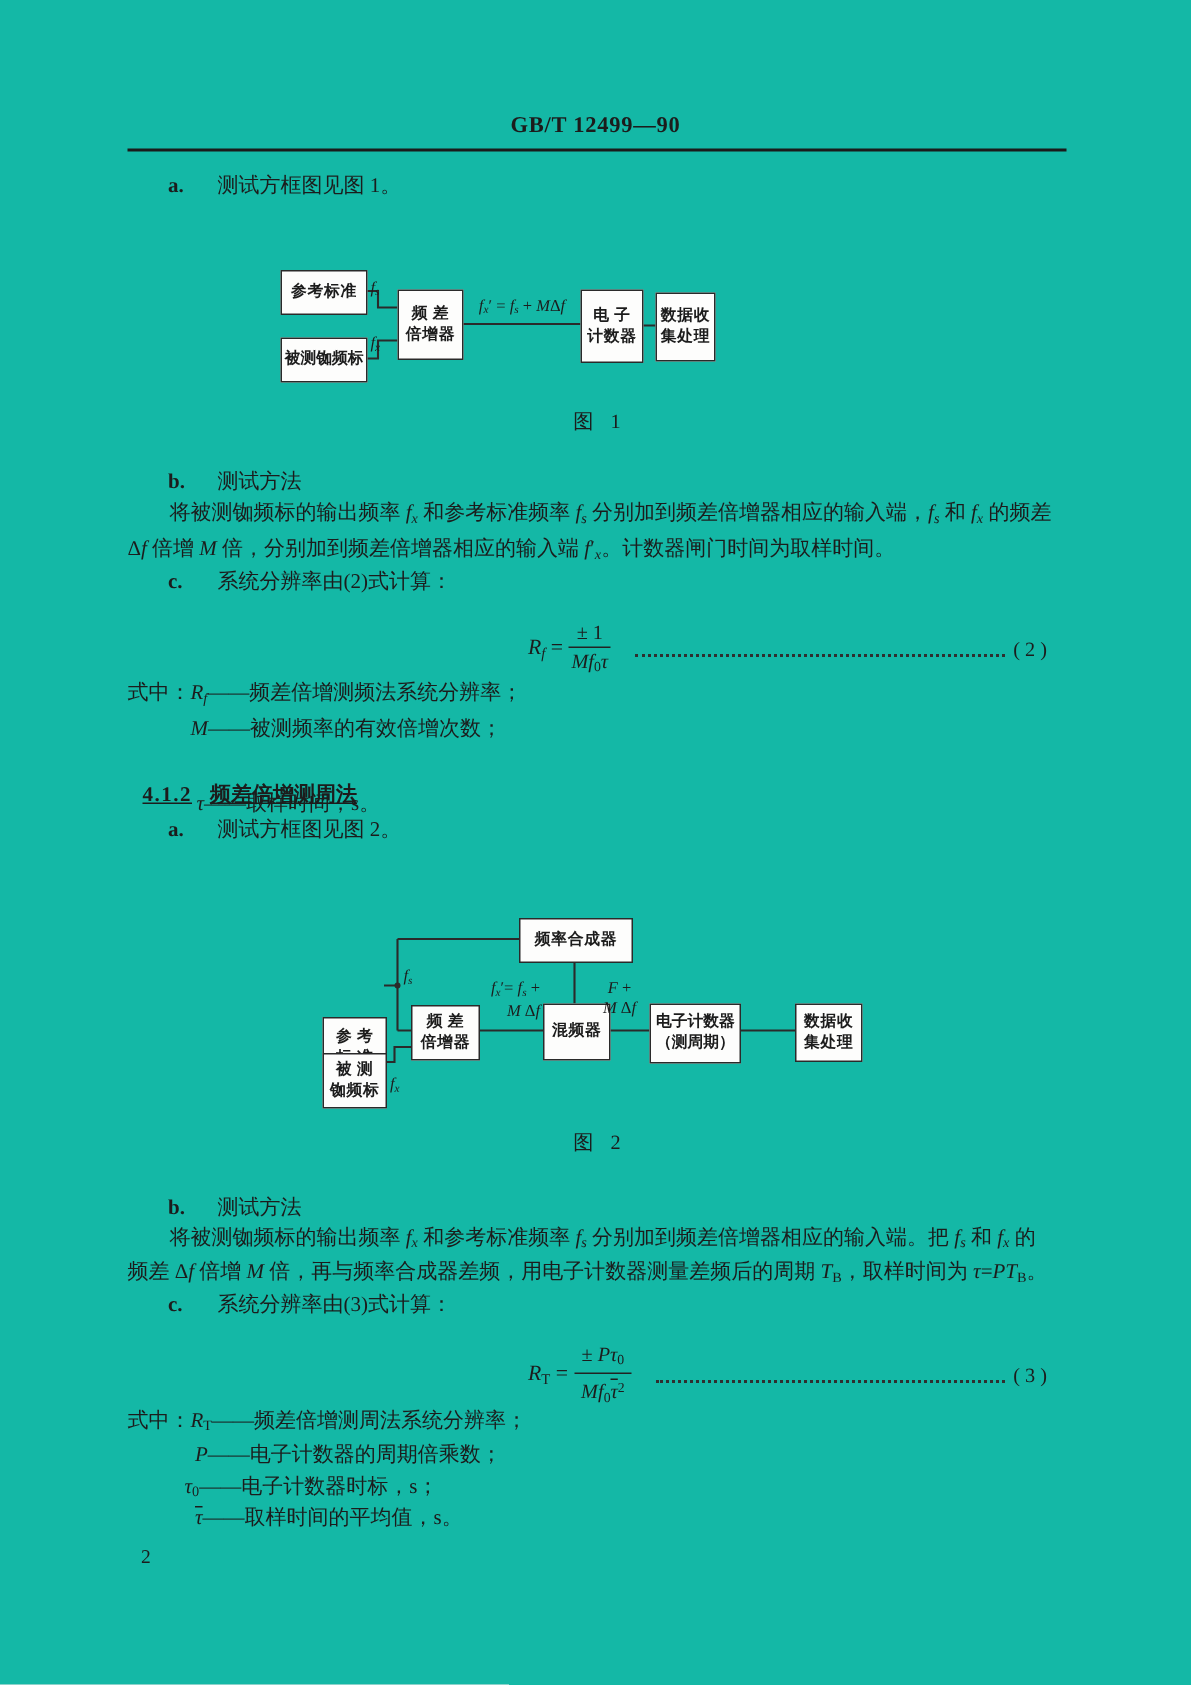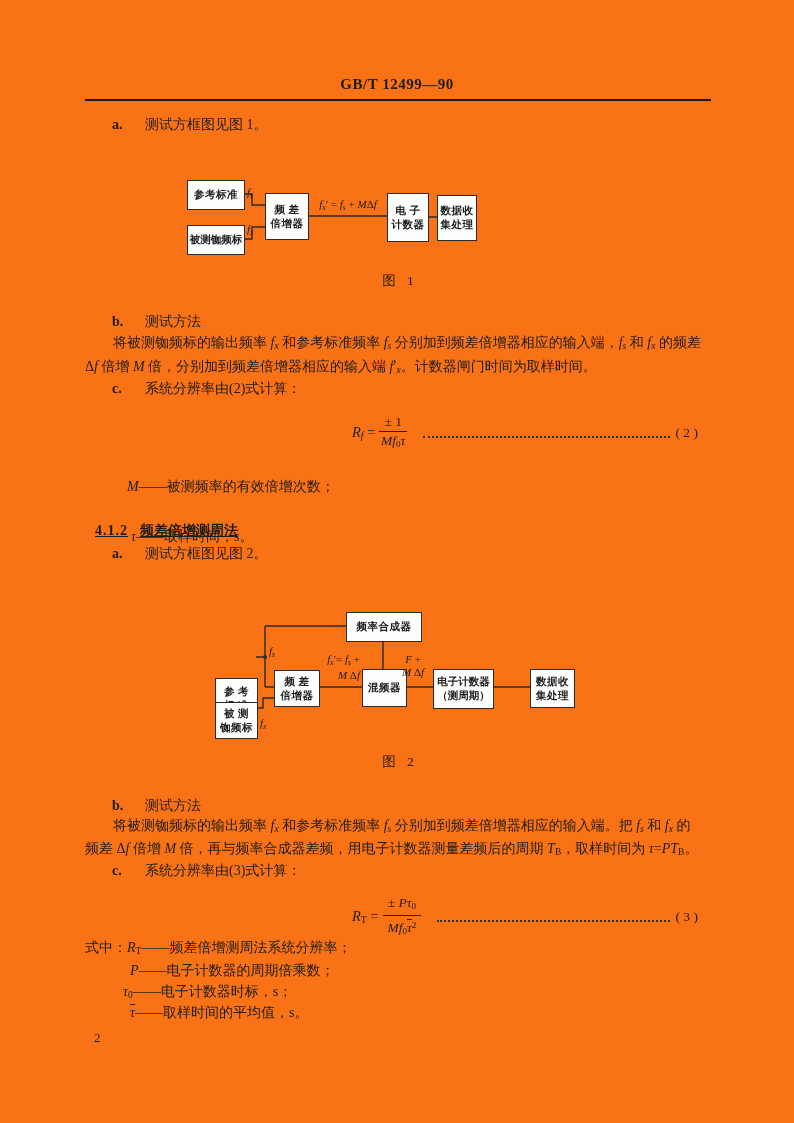--- a/index.html
+++ b/index.html
@@ -1,16 +1,16 @@
 <!DOCTYPE html>
 <html><head>
 <meta charset="utf-8">
 <style>
   html,body{margin:0;padding:0;background:#e8e8e8;}
-  #page{position:relative;width:794px;height:1123px;background:#f97316;margin:0 auto;
+  #page{position:relative;width:794px;height:1123px;background:#14b8a6;margin:0 auto;
         font-family:"Liberation Serif","DejaVu Serif",serif;color:#1c1c1c;overflow:hidden;}
   .abs{position:absolute;}
   .hcode{top:76px;left:0;width:100%;text-align:center;font-size:15px;font-weight:bold;letter-spacing:.5px;}
   .hrule{top:99px;left:85px;width:626px;height:2px;background:#1a1a1a;}
   .row{font-size:14px;white-space:nowrap;line-height:16px;}
   .lbl{font-weight:bold;display:inline-block;min-width:14px;margin-right:19px;}
   .it{font-style:italic;}
   .bd{font-weight:bold;}
   .ol{text-decoration:overline;}
   sub{font-size:.68em;vertical-align:-.25em;}
@@ -87,20 +87,21 @@
   <div class="formula" style="top:413px;">
     <span class="fmath"><span class="it">R</span><sub class="it">f</sub><span> =</span></span>
     <span class="frac">
       <span class="num"><span>± 1</span></span>
       <span class="den"><span class="it">M</span><span class="it">f</span><sub>0</sub><span class="it">τ</span></span>
     </span>
     <span class="leader"></span>
     <span class="eqnum">( 2 )</span>
   </div>
 
+  <div class="abs row" style="top:455px;left:85px;"><span>式中：</span><span class="it">R</span><sub class="it">f</sub><span>——频差倍增测频法系统分辨率；</span></div>
   <div class="abs row" style="top:479px;left:127px;"><span class="it">M</span><span>——被测频率的有效倍增次数；</span></div>
   <div class="abs row" style="top:501px;left:131px;margin-top:28px;"><span class="it">τ</span><span>——取样时间，s。</span></div>
 
   <div class="abs row" style="top:523px;left:95px;text-decoration:underline;">
     <span class="bd" style="letter-spacing:1px;margin-right:12px;">4.1.2</span><span class="bd">频差倍增测周法</span>
   </div>
   <div class="abs row" style="top:546px;left:112px;">
     <span class="lbl">a.</span><span>测试方框图见图 2。</span>
   </div>
 

